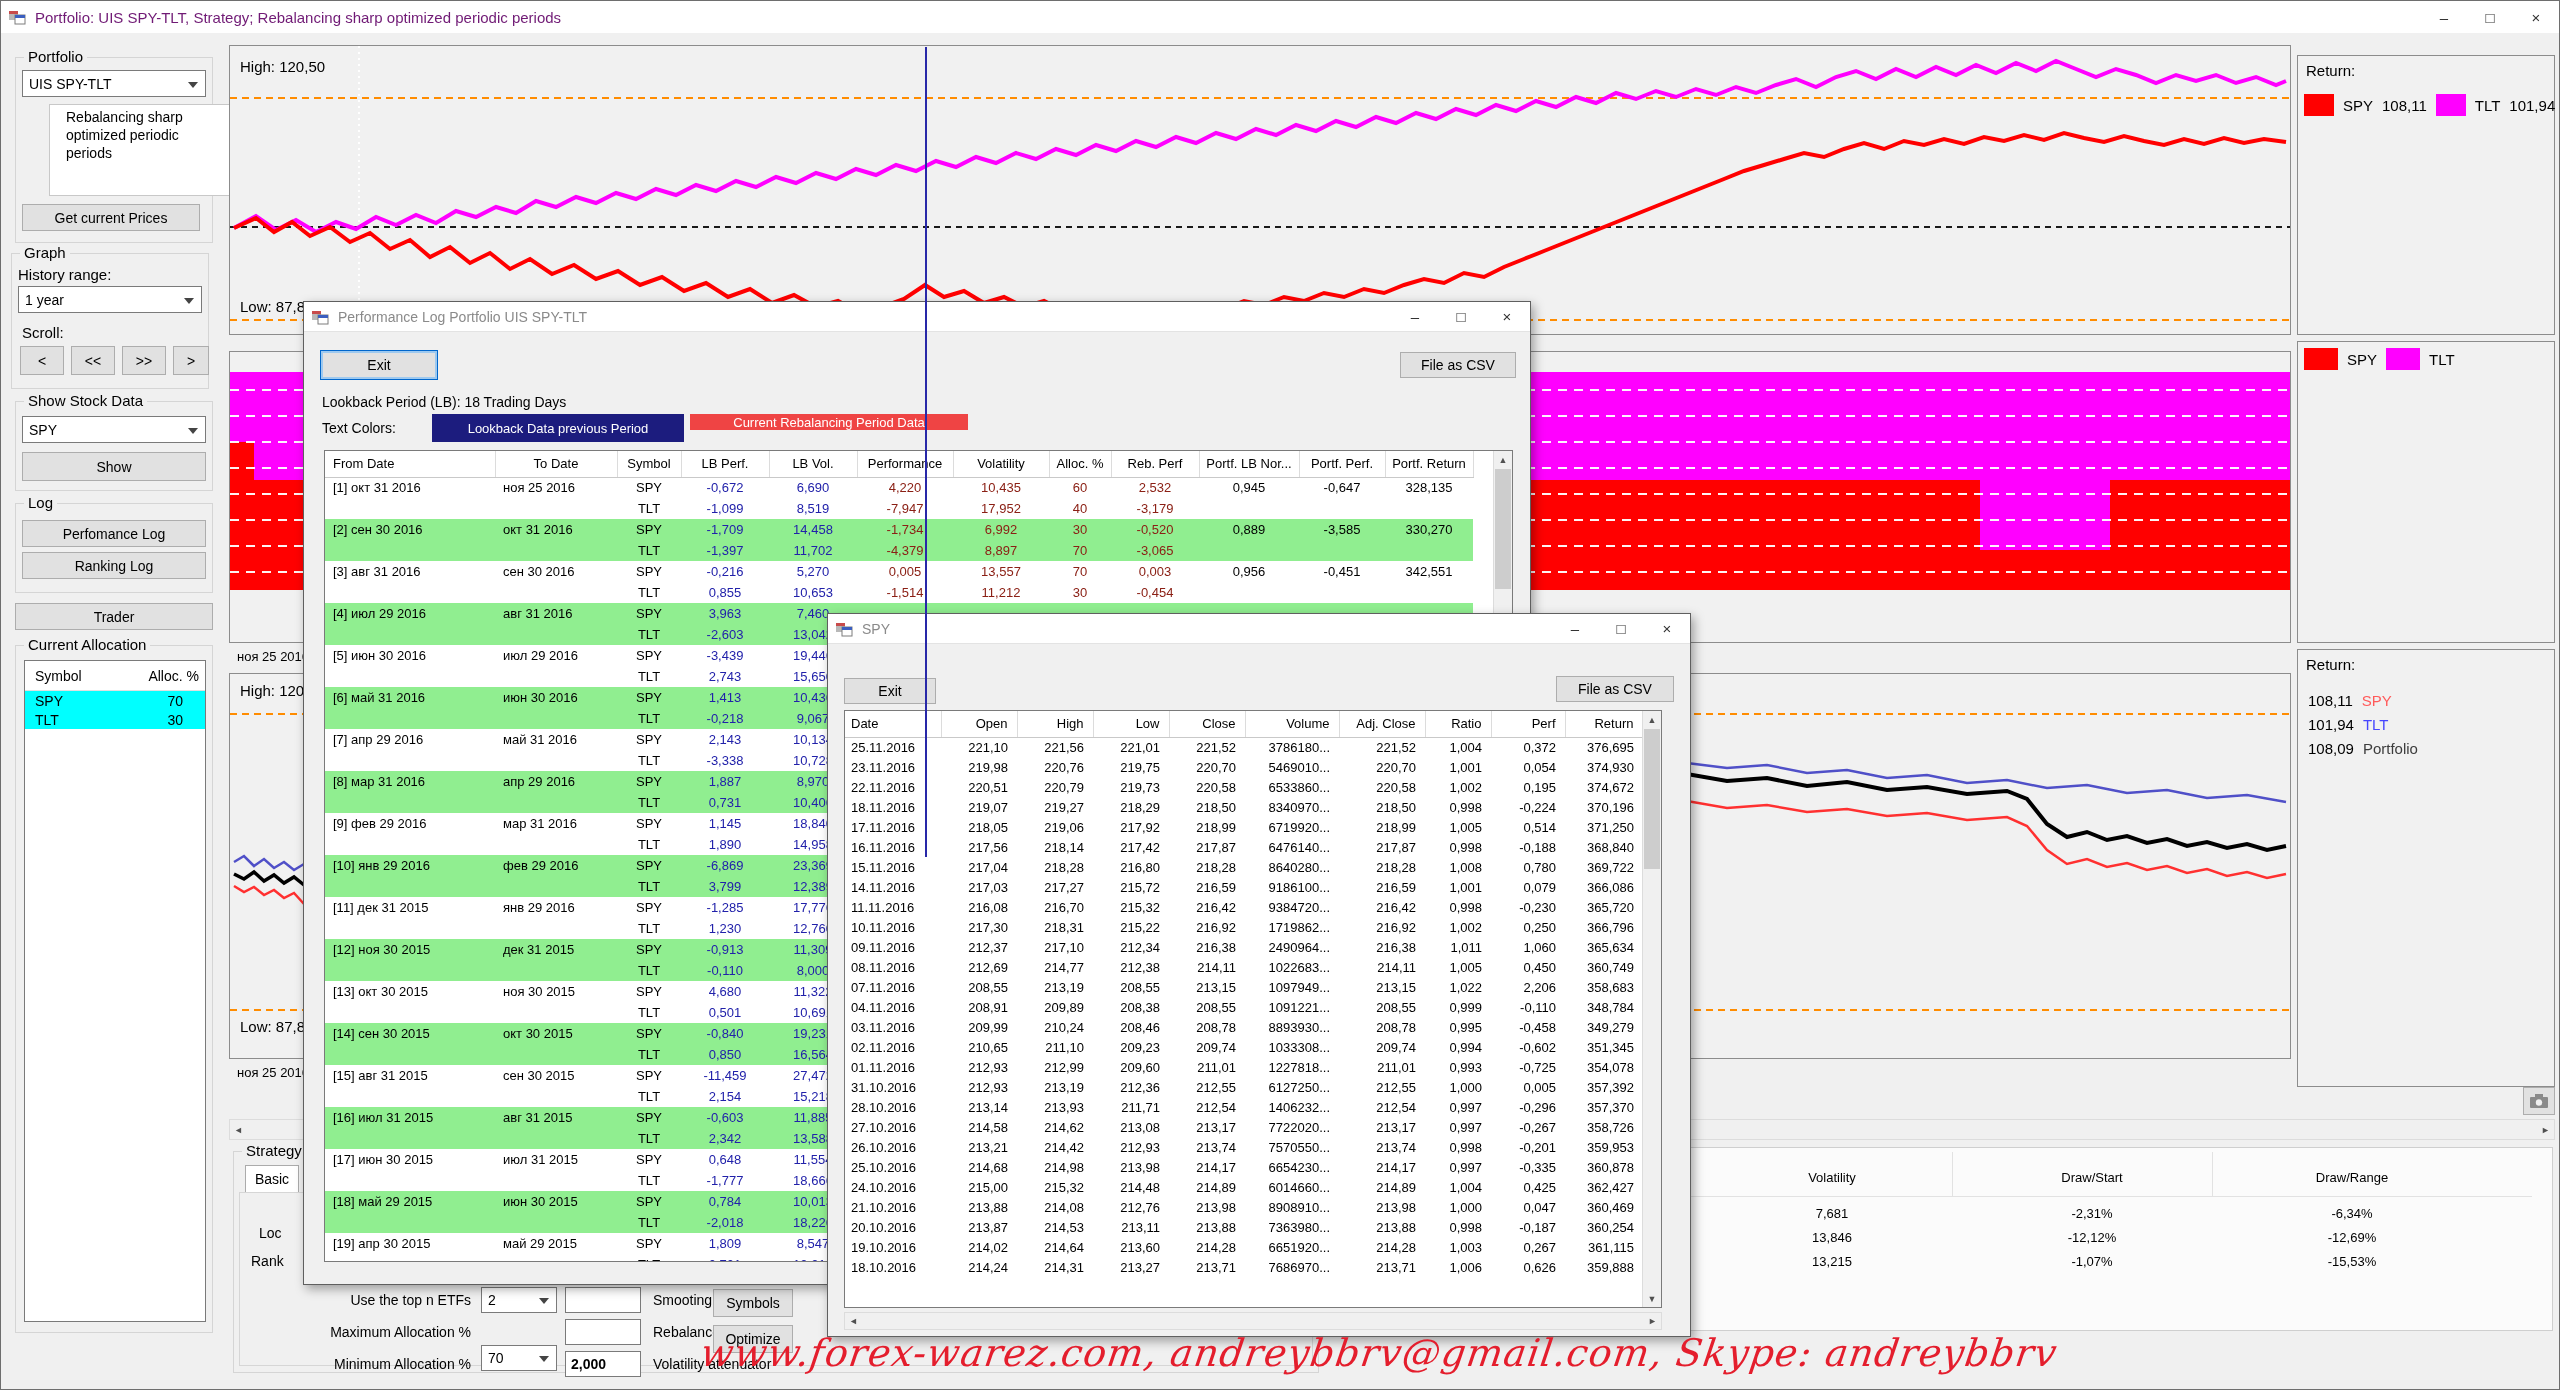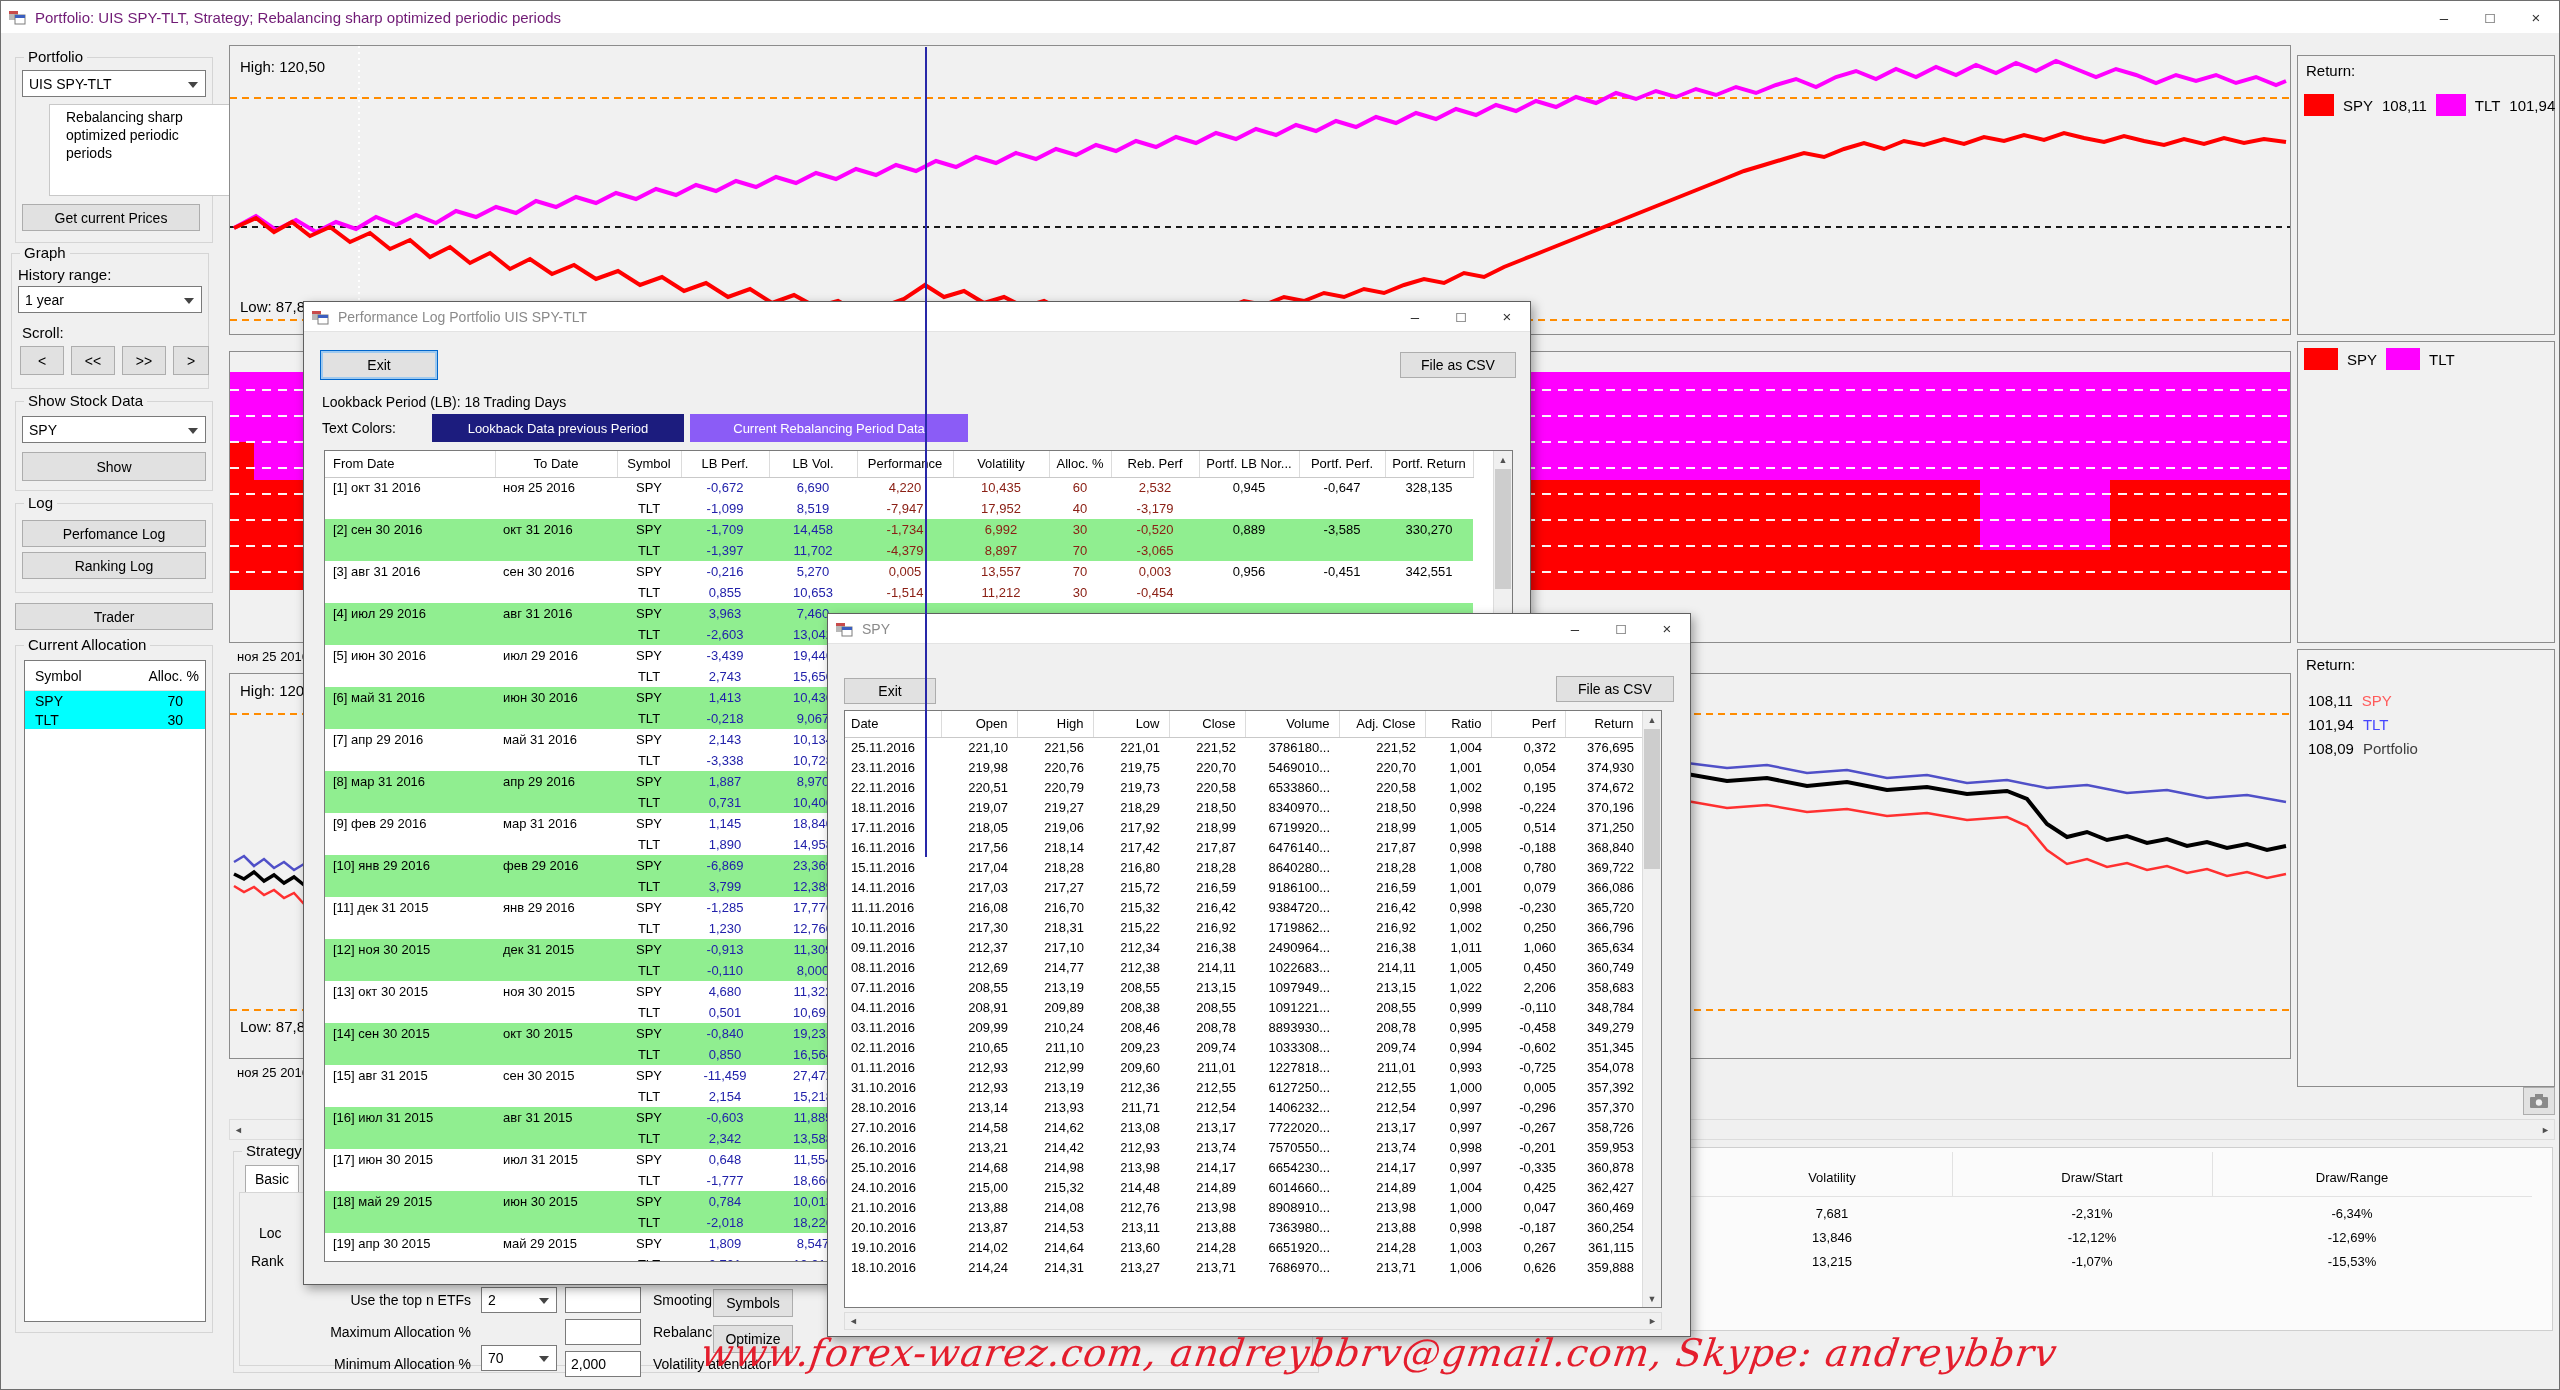--- a/index.html
+++ b/index.html
@@ -288,21 +288,21 @@
   <div class="abs" style="left:240px;top:1323px;width:230px;text-align:right;font-size:14px;z-index:6;">Maximum Allocation %</div>
   <div class="select abs" style="left:480px;top:1318px;width:76px;height:26px;z-index:6;">
     <span>70</span>
       <span class="caret"></span>
   </div>
   <input class="tb abs" style="left: 564px; top: 1318px; width: 76px; height: 26px; z-index: 6;" value="">
   <div class="abs" style="left:652px;top:1323px;font-size:14px;z-index:6;white-space:nowrap;">Rebalance strength</div>
 
   <div class="abs" style="left:240px;top:1355px;width:230px;text-align:right;font-size:14px;z-index:6;">Minimum Allocation %</div>
 
-  <input class="tb abs" style="left: 564px; top: 1350px; width: 76px; height: 26px; z-index: 6;" value="2,000">
+  <input class="tb abs" style="left: 564px; top: 1350px; width: 76px; height: 26px; z-index: 6; font-weight: bold;" value="2,000">
   <div class="abs" style="left:652px;top:1355px;font-size:14px;z-index:6;white-space:nowrap;">Volatility attenuator</div>
 
   <button class="btn abs" style="left:712px;top:1288px;width:80px;height:28px;z-index:6;">Symbols</button>
   <button class="btn abs" style="left:712px;top:1324px;width:80px;height:28px;z-index:6;">Optimize</button>
 
   <div class="win" style="left:302px;top:300px;width:1228px;height:984px;z-index:20;">
     <div class="titlebar" style="height:30px;">
       <svg class="app-icon" width="18" height="16" viewBox="0 0 18 16">
         <rect x="0" y="2" width="9" height="9" fill="#b8b8b8"></rect>
           <rect x="0" y="2" width="9" height="3" fill="#c84b4b"></rect>
@@ -315,21 +315,21 @@
         <div class="tb-btn">□</div>
         <div class="tb-btn">×</div>
       </div>
     </div>
     <button class="btn focus abs" style="left:16px;top:48px;width:118px;height:30px;">Exit</button>
     <button class="btn abs" style="left:1096px;top:50px;width:116px;height:26px;">File as CSV</button>
     <div class="abs" style="left:18px;top:92px;font-size:14px;">Lookback Period (LB): 18 Trading Days</div>
     <div class="abs" style="left:18px;top:118px;font-size:14px;">Text Colors:</div>
     <div class="abs" style="left:128px;top:112px;width:252px;height:28px;background:#1c1c7e;color:#fff;font-size:13px;
          display:flex;align-items:center;justify-content:center;">Lookback Data previous Period</div>
-    <div class="abs" style="left:386px;top:112px;width:278px;height:28px;background:#8b5cf6;color:#fff;font-size:13px;
+    <div class="abs" style="left:386px;top:112px;width:278px;height:16px;background:#ef4444;color:#fff;font-size:13px;
          display:flex;align-items:center;justify-content:center;">Current Rebalancing Period Data</div>
     <div class="tbl-frame perf-wrap" style="left:20px;top:148px;width:1189px;height:812px;">
       <table class="grid" id="perf-table" style="width:1148px;">
         <colgroup>
             <col style="width:170px">
             <col style="width:122px">
             <col style="width:64px">
             <col style="width:88px">
             <col style="width:88px">
             <col style="width:96px">

